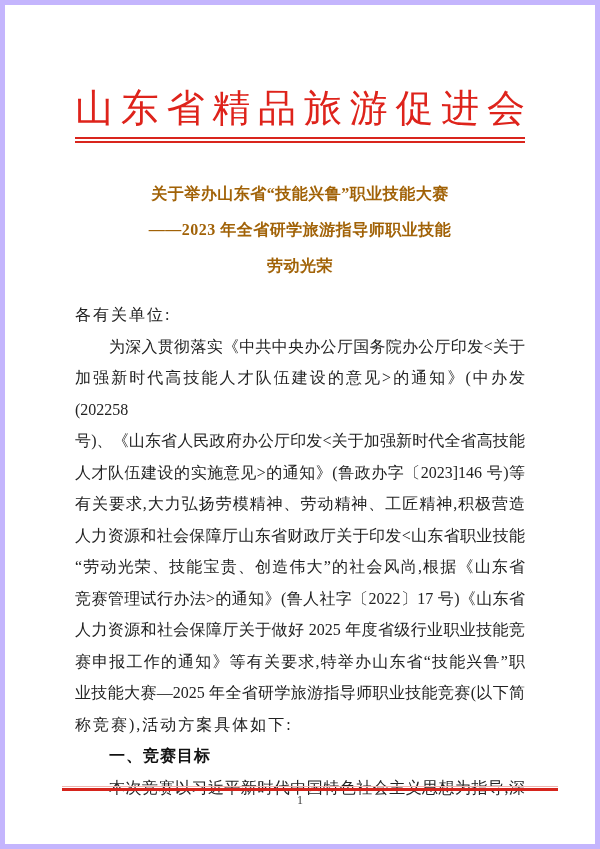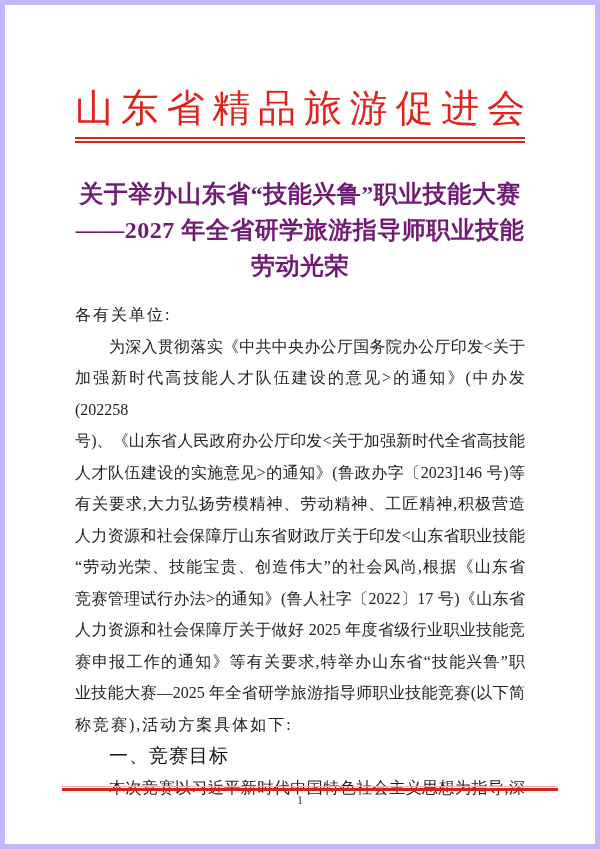--- a/index.html
+++ b/index.html
@@ -32,40 +32,40 @@
     margin-top:9px;
     height:2px;
     border-top:2.5px solid #d9251d;
     border-bottom:2px solid #d9251d;
   }
   
   .doc-title { margin-top:33px; }
   .title-line {
     text-align:center;
     font-weight:700;
-    font-size:24px;
+    font-size:16px;
     line-height:36px;
-    color:#701a75;
+    color:#a16207;
     letter-spacing:0.5px;
   }
   
   .body-text {
     margin-top:15px;
     font-size:16px;
     line-height:31.5px;
     color:#222222;
   }
   .bline { text-align:justify; text-align-last:justify; }
   .bline.plain { text-align:left; text-align-last:left; letter-spacing:2px; }
   .bline.indent-justify, .bline.indent-heading { text-indent:34px; }
   .bline.indent-heading {
     text-align:left; text-align-last:left;
     font-family:"Liberation Sans","DejaVu Sans",sans-serif;
-    font-weight:400;
-    font-size:19px;
+    font-weight:700;
+    font-size:16px;
     letter-spacing:1px;
     color:#111111;
   }
   
   .footer-rule {
     position:absolute;
     left:57px;
     width:496px;
     top:781px;
     height:1px;
@@ -89,21 +89,21 @@
 
   <div class="content">
 
     <div class="org-name">山东省精品旅游促进会</div>
 
     <div class="header-rule"></div>
 
     <div class="doc-title">
 
     <div class="title-line">关于举办山东省“技能兴鲁”职业技能大赛</div>
-        <div class="title-line">——2027 年全省研学旅游指导师职业技能</div>
+        <div class="title-line">——2023 年全省研学旅游指导师职业技能</div>
         <div class="title-line">劳动光荣</div>
       </div>
 
     <div class="body-text">
 
     <div class="bline plain">各有关单位:</div>
         <div class="bline indent-justify">为深入贯彻落实《中共中央办公厅国务院办公厅印发&lt;关于</div>
         <div class="bline justify">加强新时代高技能人才队伍建设的意见&gt;的通知》(中办发(202258</div>
         <div class="bline justify">号)、《山东省人民政府办公厅印发&lt;关于加强新时代全省高技能</div>
         <div class="bline justify">人才队伍建设的实施意见&gt;的通知》(鲁政办字〔2023]146 号)等</div>

